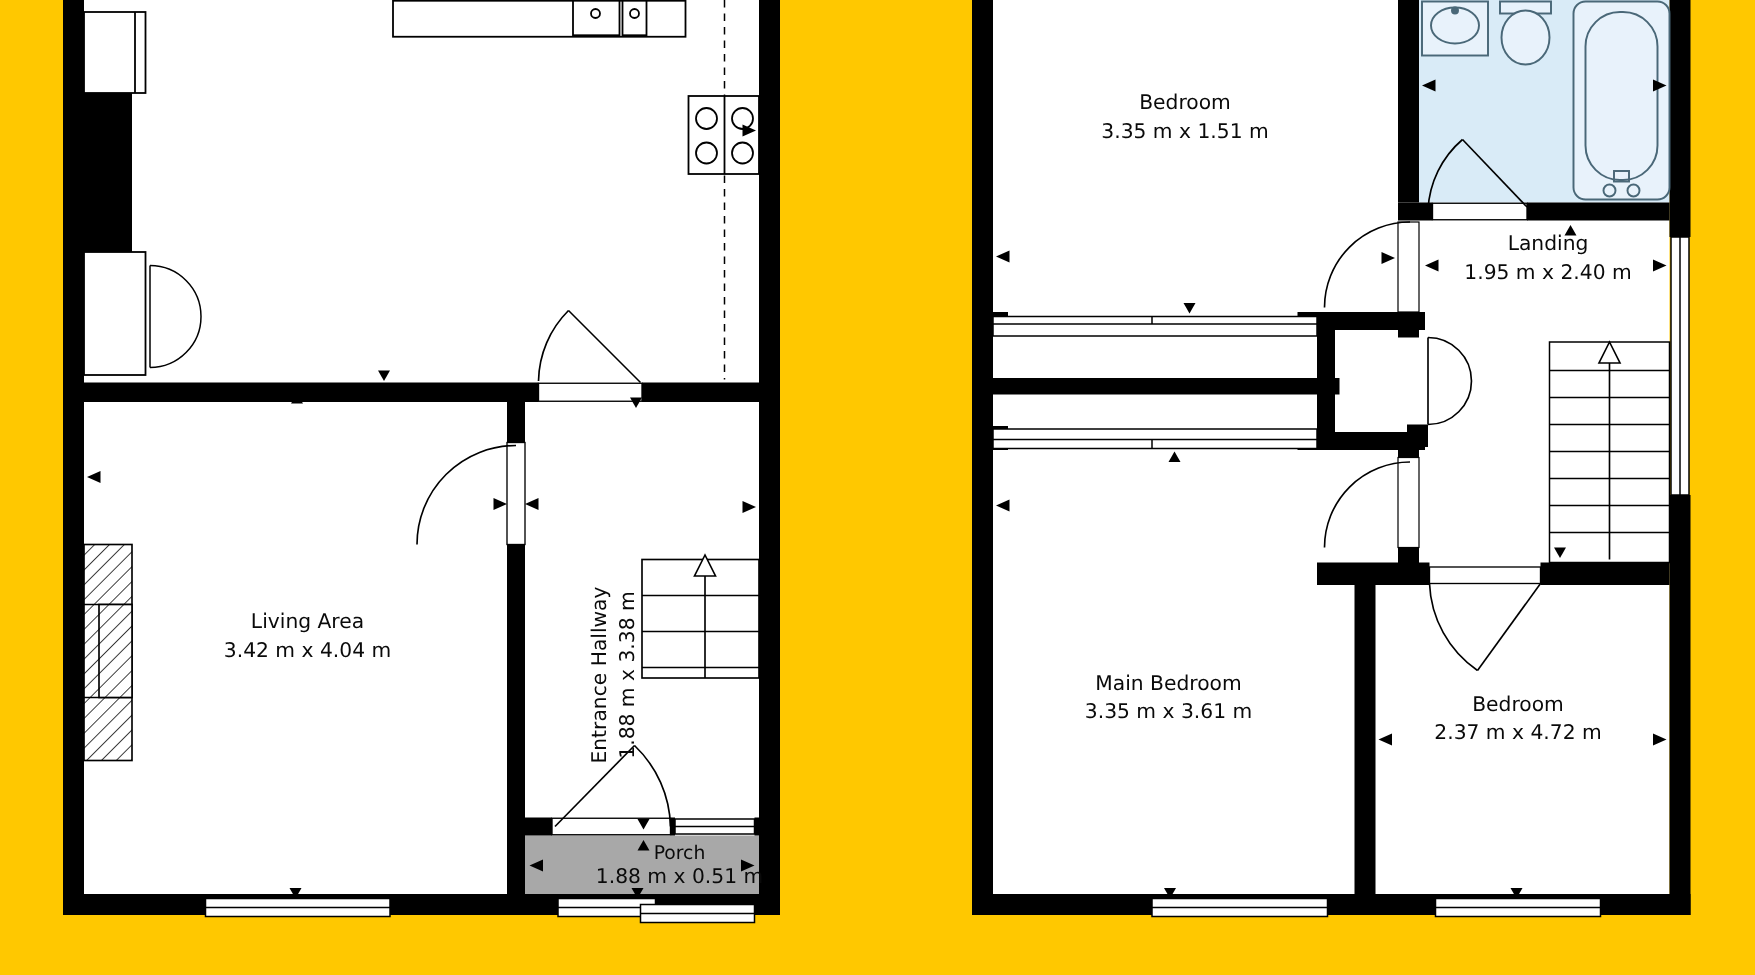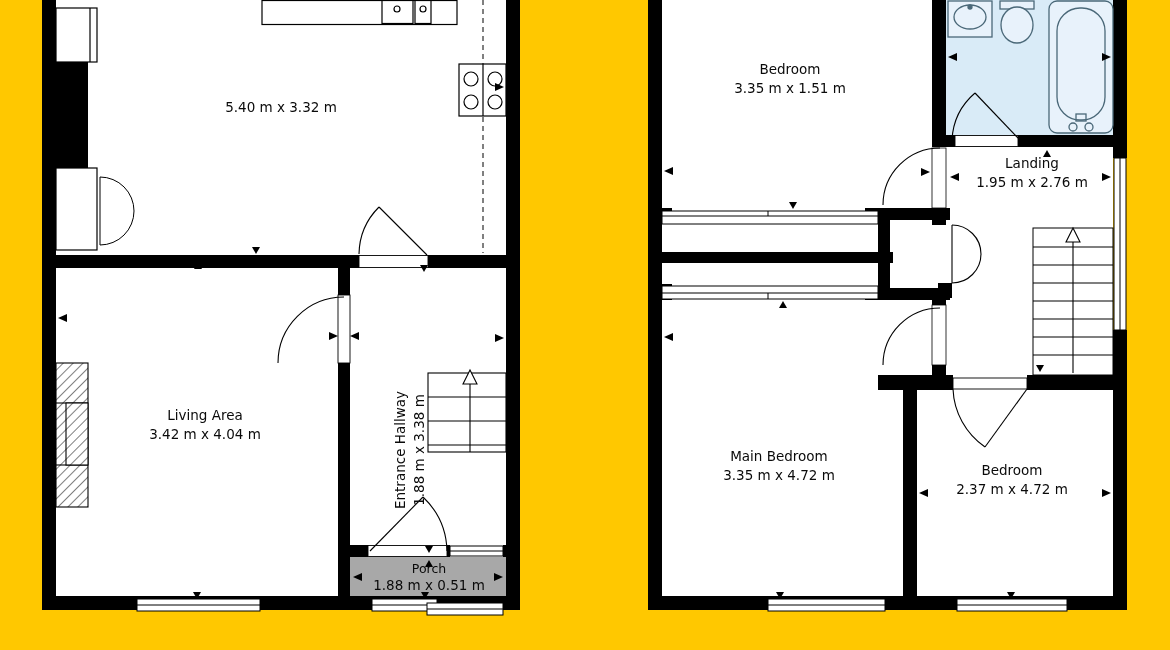--- a/index.html
+++ b/index.html
@@ -4,21 +4,21 @@
 <style>
   html,body{margin:0;padding:0;width:1170px;height:650px;overflow:hidden;
     font-family:"DejaVu Sans","Liberation Sans",sans-serif;}
   #canvas{position:relative;width:1170px;height:650px;background:#ffc800;}
   svg{position:absolute;left:0;top:0;}
   .wall{fill:#000;stroke:none;}
   .room-label{position:absolute;transform:translate(-50%,-50%);text-align:center;
     font-size:13.5px;color:#0a0a0a;line-height:1.42;white-space:nowrap;z-index:5;}
   .room-label.rotated{transform:translate(-50%,-50%) rotate(-90deg);}
   .room-label .dims{font-size:13.5px;}
-  .porch-label{font-size:12.5px;line-height:1.25;}
+  .porch-label{font-size:12.5px;line-height:1.25;margin-left:24px;}
 </style>
 </head>
 <body>
 
 <div id="canvas" style="background: rgb(255, 200, 0);">
 
 <svg width="1170" height="650" viewBox="0 0 1170 650">
   <defs>
     <pattern id="hatch" width="7" height="7" patternUnits="userSpaceOnUse" patternTransform="rotate(45)">
       <rect width="7" height="7" fill="#fff"></rect>
@@ -274,21 +274,20 @@
       <polygon points="1040,372 1036,365 1044,365"></polygon>
       <polygon points="919,493 928,489 928,497"></polygon>
       <polygon points="1111,493 1102,489 1102,497"></polygon>
       <polygon points="780,599 776,592 784,592"></polygon>
       <polygon points="1011,599 1007,592 1015,592"></polygon>
     </g>
   </g>
 </svg>
 
 <div class="room-label" style="left:281px;top:108px">
-  <div class="dims">5.40 m x 3.32 m</div>
 </div>
 
 <div class="room-label" style="left:205px;top:425px">
   <div>Living Area</div>
   <div class="dims">3.42 m x 4.04 m</div>
 </div>
 
 <div class="room-label rotated" style="left:410px;top:450px">
   <div>Entrance Hallway</div>
   <div class="dims">1.88 m x 3.38 m</div>
@@ -300,26 +299,26 @@
 </div>
 
 <div class="room-label" style="left:790px;top:79px">
   <div>Bedroom</div>
   <div class="dims">3.35 m x 1.51 m</div>
 </div>
 
 
 <div class="room-label" style="left:1032px;top:173px">
   <div>Landing</div>
-  <div class="dims">1.95 m x 2.76 m</div>
+  <div class="dims">1.95 m x 2.40 m</div>
 </div>
 
 <div class="room-label" style="left:779px;top:466px">
   <div>Main Bedroom</div>
-  <div class="dims">3.35 m x 4.72 m</div>
+  <div class="dims">3.35 m x 3.61 m</div>
 </div>
 
 <div class="room-label" style="left:1012px;top:480px">
   <div>Bedroom</div>
   <div class="dims">2.37 m x 4.72 m</div>
 </div>
 
 </div>
 
 </body></html>

